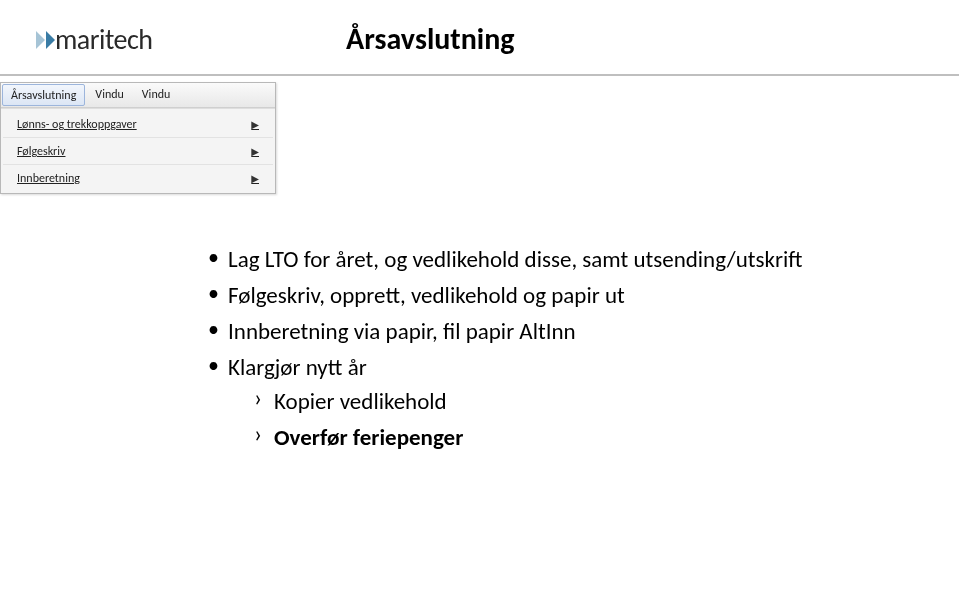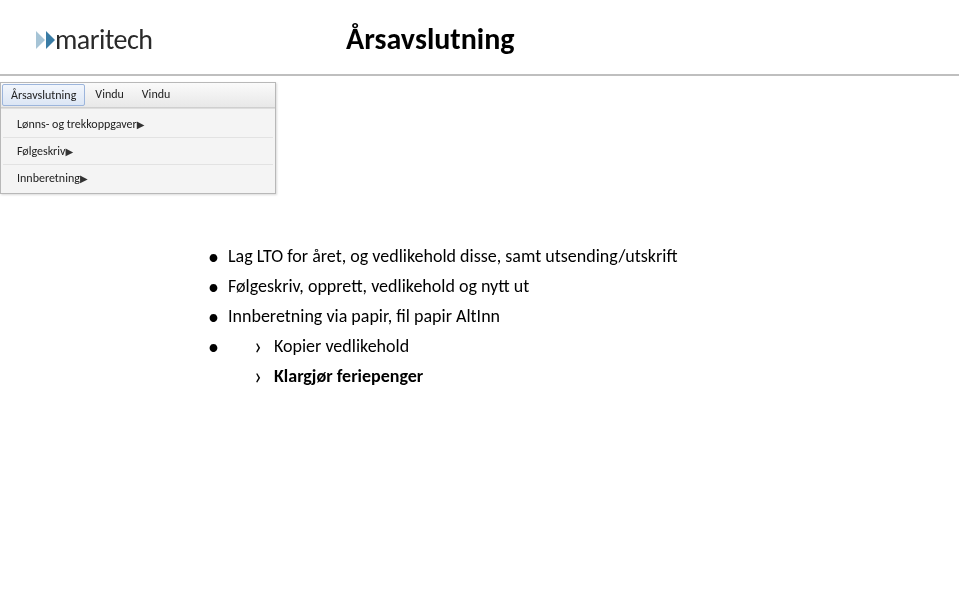--- a/index.html
+++ b/index.html
@@ -77,36 +77,38 @@
       margin: 1px;
       padding: 3px 8px;
     }
     .dropdown {
       background: #f4f4f4;
       border-top: 1px solid #dedede;
       padding: 2px;
     }
     .dropdown-item {
       display: flex;
+      justify-content: space-between;
       align-items: center;
       padding: 6px 14px;
       font-size: 12px;
       color: #222;
       border-bottom: 1px solid #e2e2e2;
+      text-decoration: underline;
     }
     .dropdown-item:last-child { border-bottom: none; }
     .submenu-arrow {
       font-size: 10px;
       color: #333;
     }
     .bullet-content {
       position: absolute;
       top: 245px;
       left: 200px;
-      font-size: 18px;
+      font-size: 23px;
       color: #000;
     }
     .bullet-content ul {
       list-style: none;
     }
     .bullet-content > ul > li {
       margin-bottom: 8px;
       position: relative;
       padding-left: 28px;
     }
@@ -169,22 +171,23 @@
     <div class="dropdown-item">
       <span>Innberetning</span>
       <span class="submenu-arrow">▶</span>
     </div>
   </div>
 </div>
 
 <div class="bullet-content">
   <ul>
     <li>Lag LTO for året, og vedlikehold disse, samt utsending/utskrift</li>
-    <li>Følgeskriv, opprett, vedlikehold og nytt ut</li>
+    <li>Følgeskriv, opprett, vedlikehold og papir ut</li>
     <li>Innberetning via papir, fil papir AltInn</li>
     <li>
+      <span>Klargjør nytt år</span>
       <ul class="sub-list">
         <li>Kopier vedlikehold</li>
-        <li><span class="bold">Klargjør feriepenger</span></li>
+        <li><span class="bold">Overfør feriepenger</span></li>
       </ul>
     </li>
   </ul>
 </div>
 
 </body></html>

